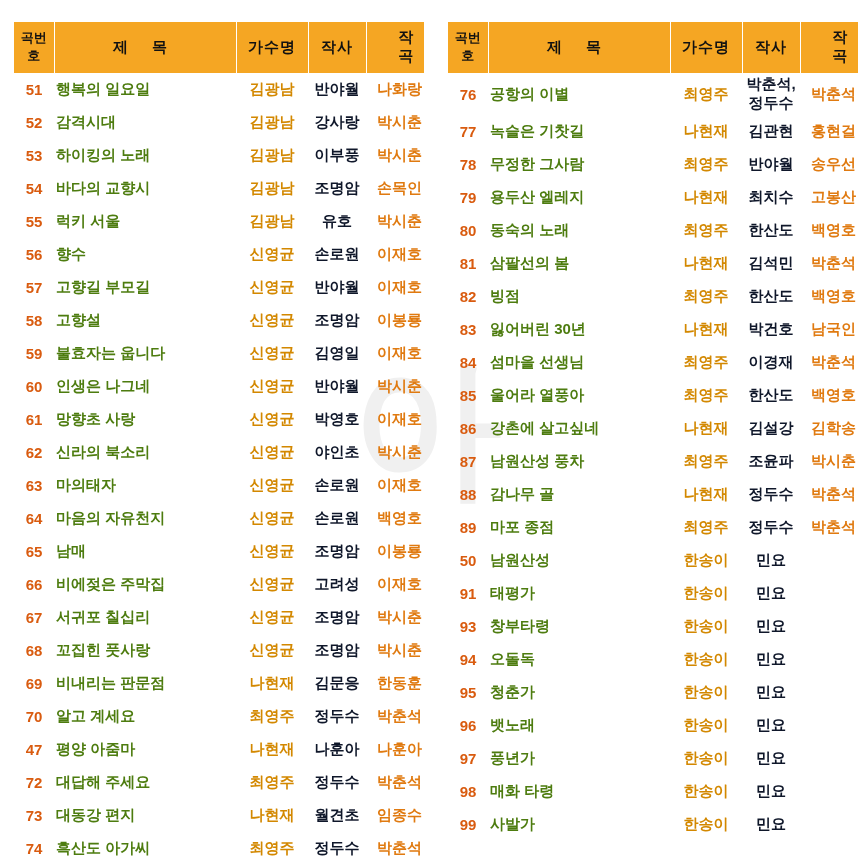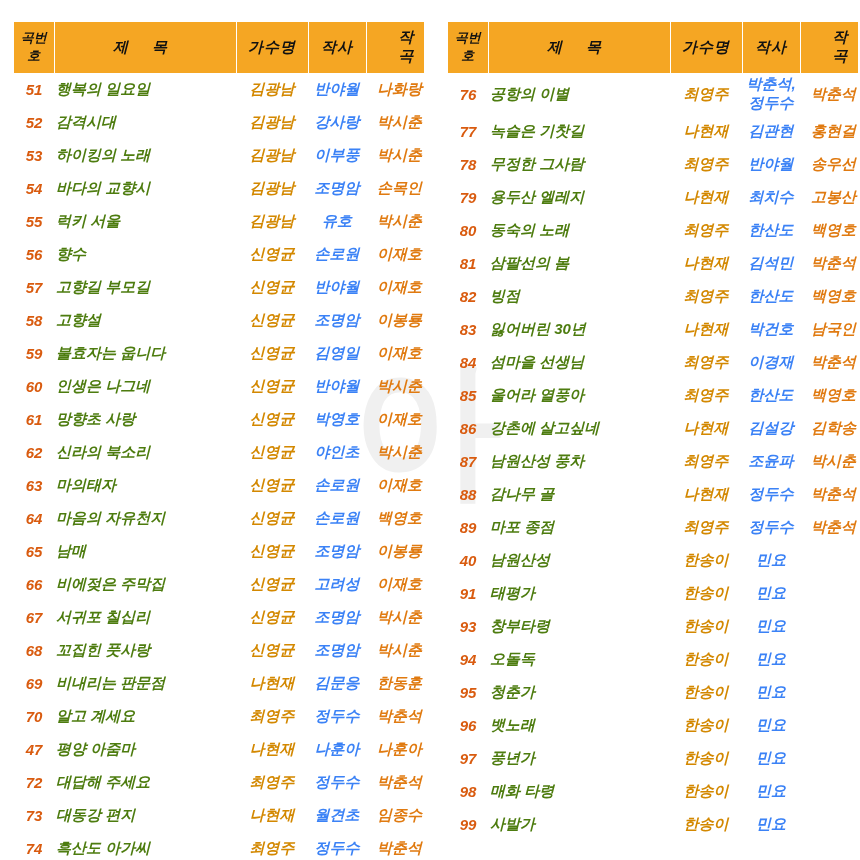--- a/index.html
+++ b/index.html
@@ -34,21 +34,20 @@
     user-select: none;
   }
   .columns {
     position: relative;
     z-index: 2;
     display: flex;
     flex-direction: row;
     padding: 22px 14px 10px 14px;
     box-sizing: border-box;
     height: 860px;
-    font-style: italic;
   }
   .col {
     flex: 1 1 50%;
     box-sizing: border-box;
   }
   .col-left { padding-right: 10px; }
   .col-right { padding-left: 10px; }
   .divider {
     width: 4px;
     background: #f5d9b8;
@@ -97,21 +96,21 @@
   td.c-singer {
     width: 72px;
     text-align: center;
     color: #d38800;
     font-weight: bold;
     font-size: 14px;
   }
   td.c-lyricist {
     width: 58px;
     text-align: center;
-    color: #3b82f6;
+    color: #0f172a;
     font-weight: bold;
     font-size: 12px;
   }
   td.c-composer {
     width: 58px;
     text-align: right;
     color: #e07a10;
     font-weight: bold;
     font-size: 12px;
   }
@@ -435,21 +434,21 @@
               <td class="c-composer">박춘석</td>
             </tr>
             <tr>
               <td class="c-no">89</td>
               <td class="c-title">마포 종점</td>
               <td class="c-singer">최영주</td>
               <td class="c-lyricist">정두수</td>
               <td class="c-composer">박춘석</td>
             </tr>
             <tr>
-              <td class="c-no">40</td>
+              <td class="c-no">50</td>
               <td class="c-title">남원산성</td>
               <td class="c-singer">한송이</td>
               <td class="c-lyricist">민요</td>
               <td class="c-composer"></td>
             </tr>
             <tr>
               <td class="c-no">91</td>
               <td class="c-title">태평가</td>
               <td class="c-singer">한송이</td>
               <td class="c-lyricist">민요</td>

